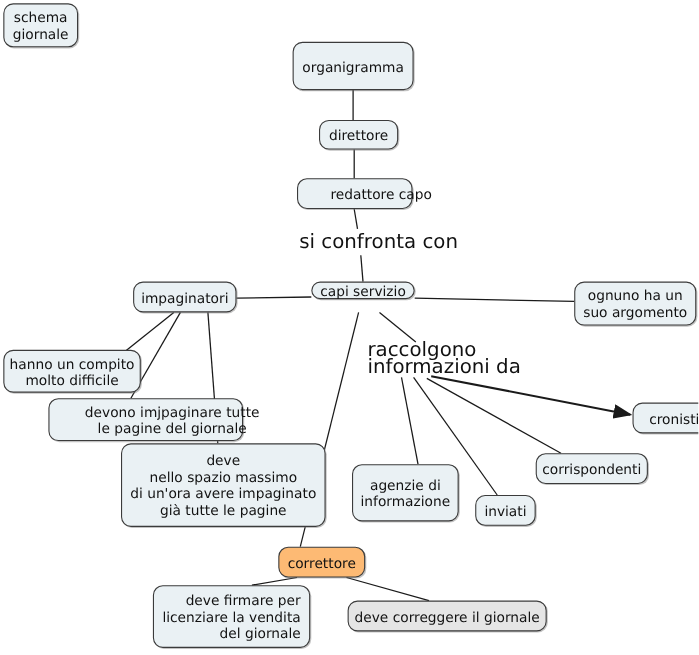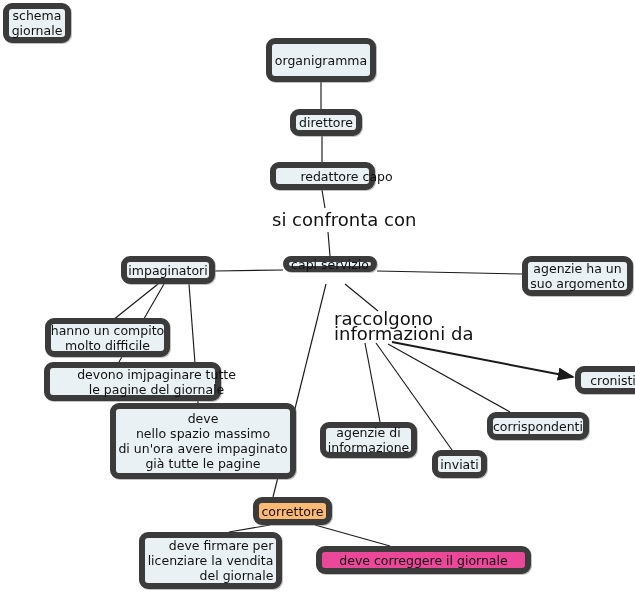--- a/index.html
+++ b/index.html
@@ -23,21 +23,21 @@
     left: 0;
     top: 0;
     width: 635px;
     height: 595px;
     pointer-events: none;
   }
   .node {
     position: absolute;
     box-sizing: border-box;
     background: #eaf1f4;
-    border: 6px solid #22c55e;
+    border: 1px solid #22c55e;
     border-radius: 9px;
     display: flex;
     align-items: center;
     justify-content: center;
     text-align: center;
     color: #111111;
     font-size: 12.5px;
     line-height: 15px;
     white-space: pre;
     box-shadow: 1px 1px 0 rgba(120,120,120,0.45);
@@ -87,39 +87,39 @@
       </g>
   </svg>
   <div id="node-layer">
       <div class="node title" style="left: 3px; top: 3px; width: 68px; height: 40px; background: rgb(234, 241, 244); border-color: rgb(59, 59, 59); color: rgb(17, 17, 17);">schema
 giornale</div>
       <div class="node" style="left: 266px; top: 38px; width: 110px; height: 44px; background: rgb(234, 241, 244); border-color: rgb(59, 59, 59); color: rgb(17, 17, 17);">organigramma</div>
       <div class="node" style="left: 290px; top: 109px; width: 72px; height: 27px; background: rgb(234, 241, 244); border-color: rgb(59, 59, 59); color: rgb(17, 17, 17);">direttore</div>
       <div class="node" style="left: 270px; top: 162px; width: 105px; height: 28px; background: rgb(234, 241, 244); border-color: rgb(59, 59, 59); color: rgb(17, 17, 17); padding-left: 48px;">redattore capo</div>
       <div class="node" style="left: 121px; top: 256px; width: 94px; height: 28px; background: rgb(234, 241, 244); border-color: rgb(59, 59, 59); color: rgb(17, 17, 17);">impaginatori</div>
       <div class="node" style="left: 283px; top: 256px; width: 94px; height: 16px; background: rgb(234, 241, 244); border-color: rgb(59, 59, 59); color: rgb(17, 17, 17);">capi servizio</div>
-      <div class="node" style="left: 522px; top: 256px; width: 111px; height: 40px; background: rgb(234, 241, 244); border-color: rgb(59, 59, 59); color: rgb(17, 17, 17);">agenzie ha un
+      <div class="node" style="left: 522px; top: 256px; width: 111px; height: 40px; background: rgb(234, 241, 244); border-color: rgb(59, 59, 59); color: rgb(17, 17, 17);">ognuno ha un
 suo argomento</div>
-      <div class="node" style="left: 3px; top: 318px; width: 125px; height: 39px; background: rgb(234, 241, 244); border-color: rgb(59, 59, 59); color: rgb(17, 17, 17); margin-left: 42px;">hanno un compito
+      <div class="node" style="left: 3px; top: 318px; width: 125px; height: 39px; background: rgb(234, 241, 244); border-color: rgb(59, 59, 59); color: rgb(17, 17, 17);">hanno un compito
 molto difficile</div>
       <div class="node" style="left: 44px; top: 362px; width: 177px; height: 39px; background: rgb(234, 241, 244); border-color: rgb(59, 59, 59); color: rgb(17, 17, 17); padding-left: 48px;">devono imjpaginare tutte
 le pagine del giornale</div>
       <div class="node" style="left: 110px; top: 403px; width: 186px; height: 76px; background: rgb(234, 241, 244); border-color: rgb(59, 59, 59); color: rgb(17, 17, 17);">deve
 nello spazio massimo
 di un'ora avere impaginato
 già tutte le pagine</div>
       <div class="node" style="left: 575px; top: 366px; width: 76px; height: 28px; background: rgb(234, 241, 244); border-color: rgb(59, 59, 59); color: rgb(17, 17, 17);">cronisti</div>
       <div class="node" style="left: 487px; top: 412px; width: 102px; height: 28px; background: rgb(234, 241, 244); border-color: rgb(59, 59, 59); color: rgb(17, 17, 17);">corrispondenti</div>
-      <div class="node" style="left: 320px; top: 422px; width: 97px; height: 36px; background: rgb(234, 241, 244); border-color: rgb(59, 59, 59); color: rgb(17, 17, 17);">agenzie di
+      <div class="node" style="left: 320px; top: 422px; width: 97px; height: 52px; background: rgb(234, 241, 244); border-color: rgb(59, 59, 59); color: rgb(17, 17, 17);">agenzie di
 informazione</div>
       <div class="node" style="left: 432px; top: 450px; width: 55px; height: 28px; background: rgb(234, 241, 244); border-color: rgb(59, 59, 59); color: rgb(17, 17, 17);">inviati</div>
       <div class="node" style="left: 253px; top: 497px; width: 79px; height: 28px; background: #fdba74; border-color: rgb(59, 59, 59); color: rgb(17, 17, 17);">correttore</div>
       <div class="node" style="left: 139px; top: 532px; width: 143px; height: 57px; background: rgb(234, 241, 244); border-color: rgb(59, 59, 59); color: rgb(17, 17, 17); text-align: right;">deve firmare per
 licenziare la vendita
 del giornale</div>
-      <div class="node" style="left: 316px; top: 546px; width: 215px; height: 28px; background: #ec4899; border-color: rgb(59, 59, 59); color: rgb(17, 17, 17);">deve correggere il giornale</div>
+      <div class="node" style="left: 316px; top: 546px; width: 181px; height: 28px; background: #e5e5e5; border-color: rgb(59, 59, 59); color: rgb(17, 17, 17);">deve correggere il giornale</div>
     </div>
   <div id="label-layer">
       <div class="linklabel" style="left: 272px; top: 212px; width: 118px; color: rgb(17, 17, 17);">si confronta con</div>
       <div class="linklabel" style="left: 334px; top: 311px; width: 122px; color: rgb(17, 17, 17);">raccolgono
 informazioni da</div>
     </div>
 </div>
 
 </body></html>

